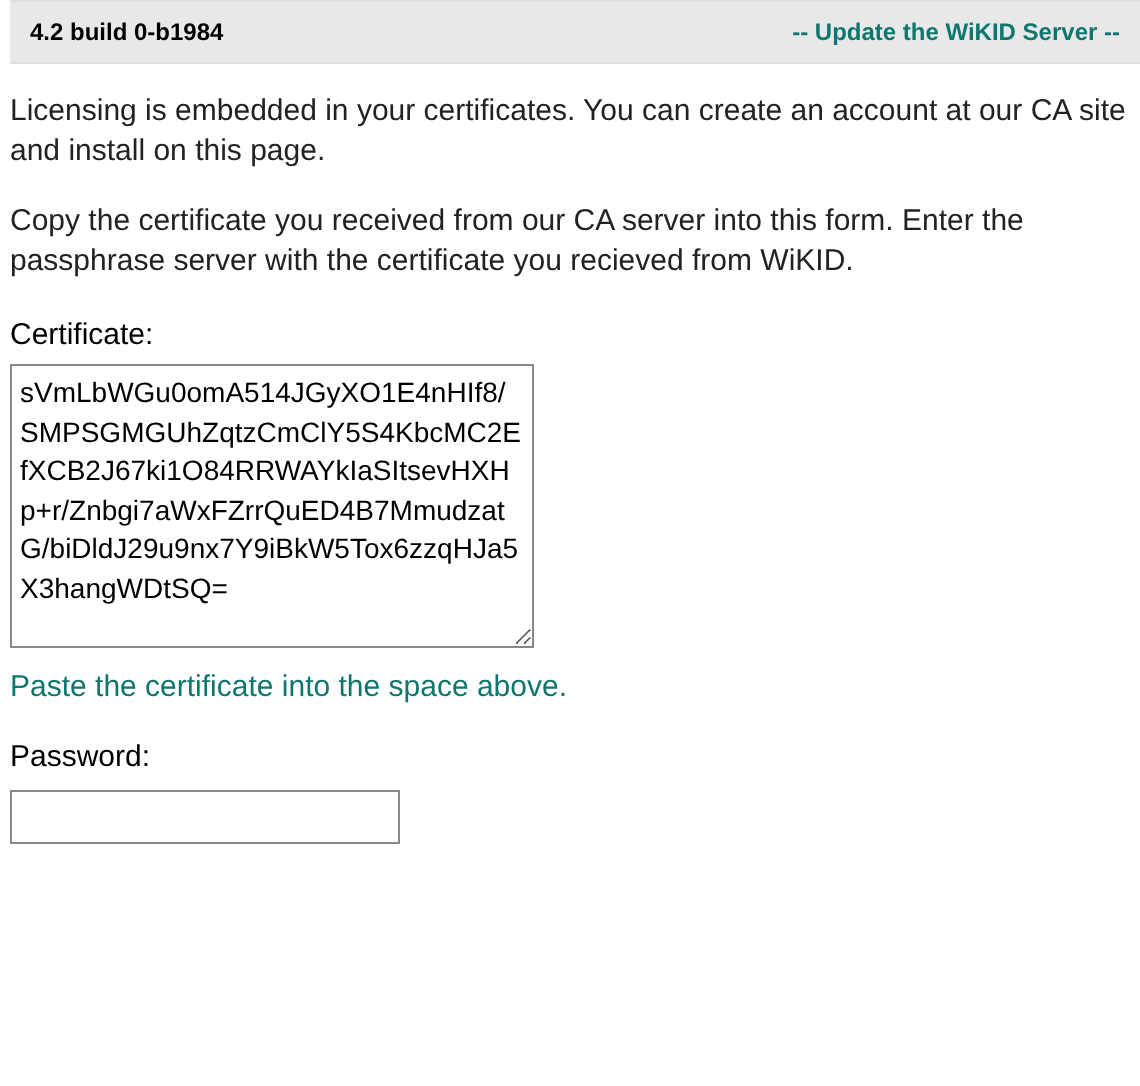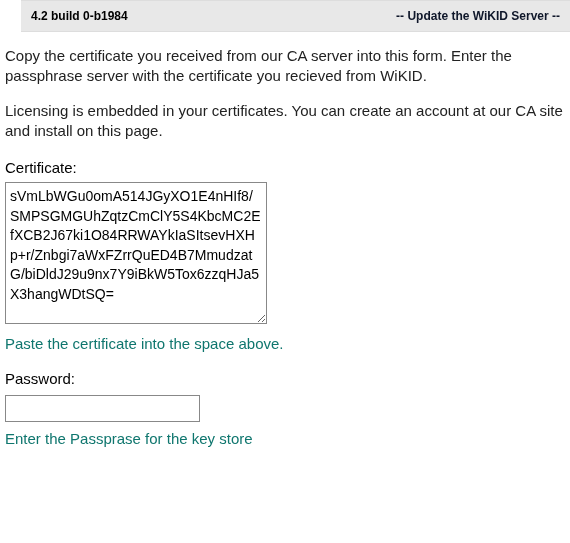--- a/index.html
+++ b/index.html
@@ -11,29 +11,29 @@
       width: 570px;
     }
     .topbar {
       background: #e8e8e8;
       border-top: 1px solid #ddd;
       border-bottom: 1px solid #ddd;
       padding: 8px 10px;
       display: flex;
       justify-content: space-between;
       align-items: flex-start;
-      margin-left: 21px;
+      margin-left: 5px;
     }
     .version {
       font-size: 12px;
       color: #000;
       font-weight: bold;
     }
     .update-link {
-      color: #0f172a;
+      color: #0f766e;
       font-size: 12px;
       font-weight: bold;
       text-decoration: none;
       cursor: pointer;
     }
     .content {
       padding: 0 5px 10px 5px;
     }
     h1 {
       font-size: 28px;
@@ -83,23 +83,22 @@
 </head>
 <body>
 
 <div class="topbar">
   <span class="version">4.2 build 0-b1984</span>
   <a class="update-link">-- Update the WiKID Server --</a>
 </div>
 
 <div class="content">
 
+  <p>Licensing is embedded in your certificates. You can create an account at our CA site and install on this page.</p>
   <p>Copy the certificate you received from our CA server into this form. Enter the passphrase server with the certificate you recieved from WiKID.</p>
-  <p>Licensing is embedded in your certificates. You can create an account at our CA site and install on this page.</p>
 
   <div class="label">Certificate:</div>
   <textarea style="">sVmLbWGu0omA514JGyXO1E4nHIf8/SMPSGMGUhZqtzCmClY5S4KbcMC2EfXCB2J67ki1O84RRWAYkIaSItsevHXHp+r/Znbgi7aWxFZrrQuED4B7MmudzatG/biDldJ29u9nx7Y9iBkW5Tox6zzqHJa5X3hangWDtSQ=</textarea>
   <div class="hint">Paste the certificate into the space above.</div>
 
   <div class="label">Password:</div>
   <input type="password" value="" style="">
-  <div class="hint">Enter the Passprase for the key store</div>
 </div>
 
 </body></html>

